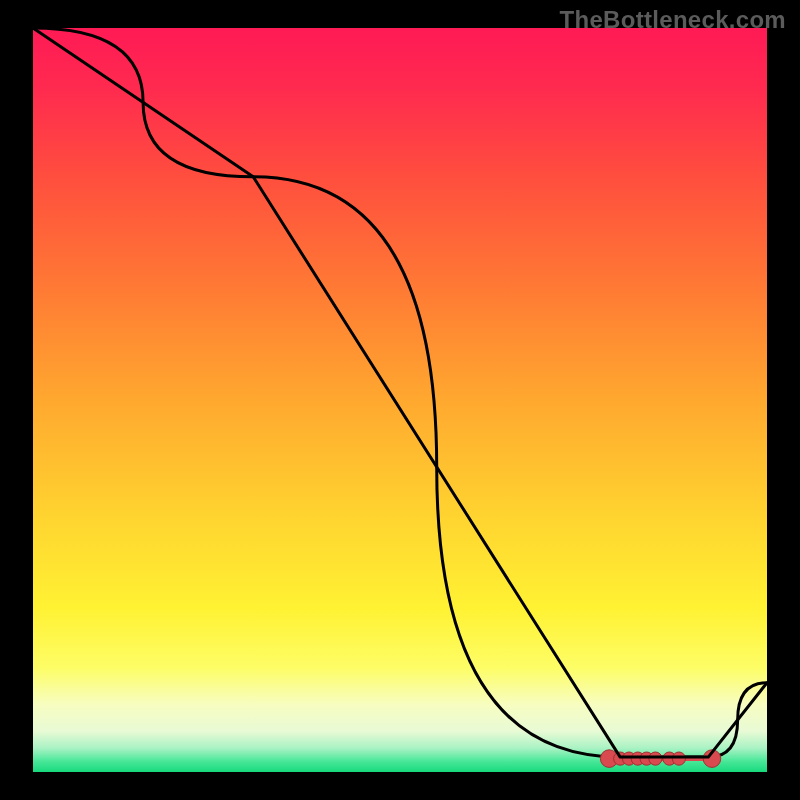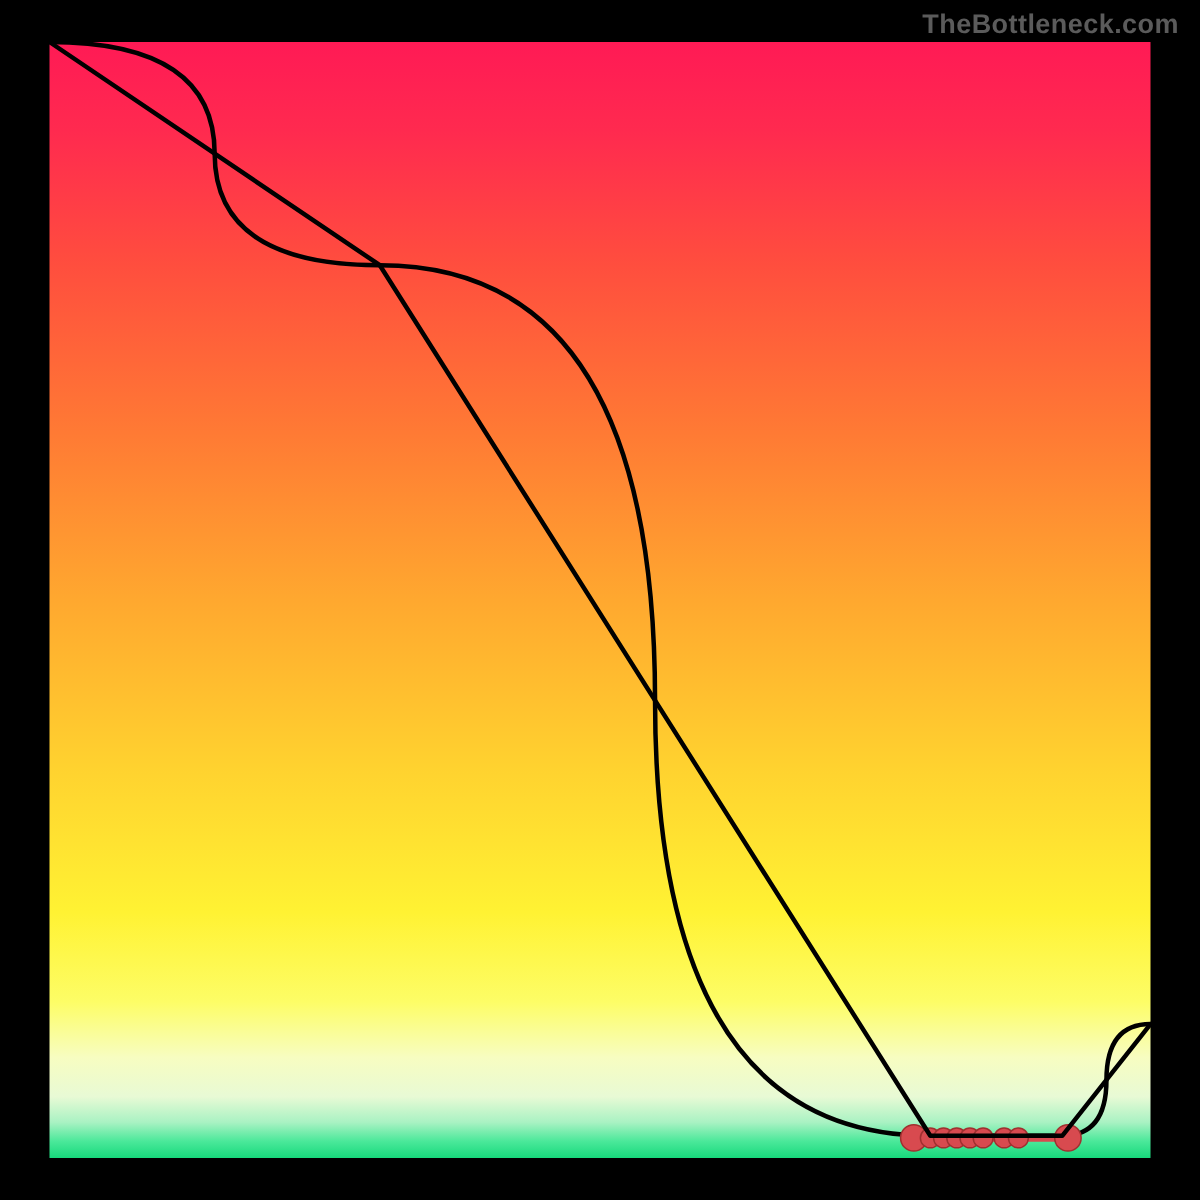--- a/index.html
+++ b/index.html
@@ -15,21 +15,21 @@
     position: relative;
     width: 800px;
     height: 800px;
     background: #000;
   }
   .watermark {
     position: absolute;
     top: 6px;
     right: 14px;
     color: #5b5b5b;
-    font-size: 18px;
+    font-size: 24px;
     font-weight: 600;
     letter-spacing: 0.3px;
     user-select: none;
   }
   svg {
     position: absolute;
     left: 0;
     top: 0;
   }
 </style>

